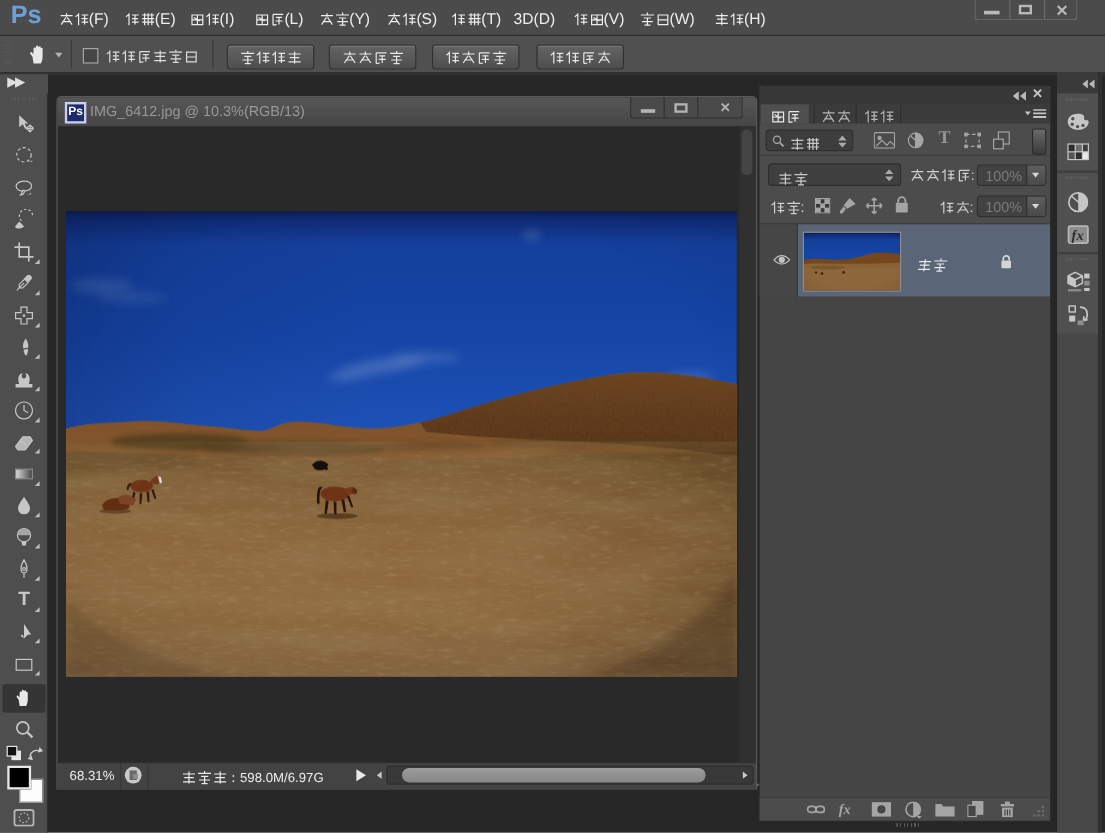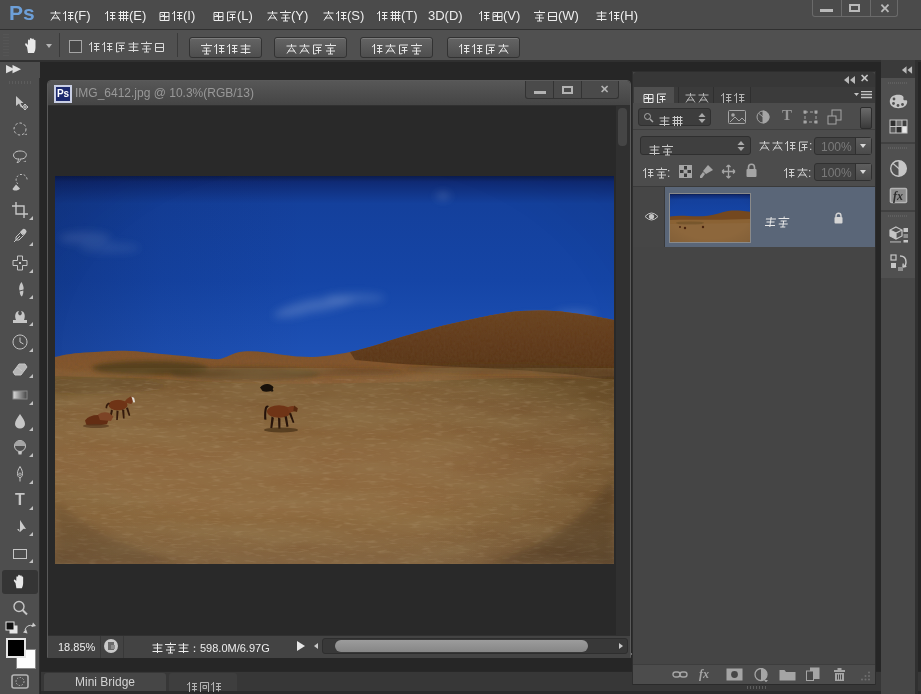--- a/index.html
+++ b/index.html
@@ -444,21 +444,21 @@
 
   <svg class="abs" style="left:7px;top:95px;" width="559" height="388" viewBox="0 0 559 388">
         <use href="#photo"></use>
       </svg>
 
   <div class="abs" style="left:568px;top:24px;width:14px;height:530px;background:#303030;">
     <div class="abs" style="left:2px;top:3px;width:9px;height:38px;background:#454545;border-radius:4px;"></div>
   </div>
 
   <div class="abs" style="left:0;top:554px;width:582px;height:22px;background:#434343;border-top:1px solid #303030;font-size:11px;color:#ededed;">
-    <div class="abs" style="left:10px;top:5px;">18.85%</div>
+    <div class="abs" style="left:10px;top:5px;">68.31%</div>
     <div class="abs" style="left:52px;top:0px;width:1px;height:22px;background:#383838;"></div>
     <div class="abs" style="left:56px;top:3px;width:14px;height:14px;background:#c9c9c9;border-radius:50%;">
       <div class="abs" style="left:4px;top:3px;width:6px;height:8px;background:#6a6a6a;"></div>
       <div class="abs" style="left:7px;top:6px;width:4px;height:4px;background:#8e8e8e;"></div>
     </div>
     <div class="abs" style="left:75px;top:0px;width:1px;height:22px;background:#383838;"></div>
     <div class="abs" style="left:102px;top:5px;"><i class="cn"><svg width="12" height="12">
               <use href="#hb" color="#ededed"></use>
             </svg></i><i class="cn"><svg width="12" height="12">
               <use href="#hg" color="#ededed"></use>
@@ -476,30 +476,20 @@
   <svg class="abs" style="left:581px;top:563px" width="13" height="13" viewBox="0 0 13 13" fill="#8a8a8a">
     <circle cx="11" cy="2" r="1"></circle>
         <circle cx="7" cy="6" r="1"></circle>
         <circle cx="11" cy="6" r="1"></circle>
         <circle cx="3" cy="10" r="1"></circle>
         <circle cx="7" cy="10" r="1"></circle>
         <circle cx="11" cy="10" r="1"></circle>
   </svg>
 </div>
 
-<div class="abs" id="minibridge" style="left:41px;top:671px;width:880px;height:23px;background:#373737;border-top:1px solid #282828;border-bottom:3px solid #2b2b2b;box-sizing:border-box;">
-  <div class="abs" style="left:3px;top:1px;width:122px;height:18px;background:#464646;border-radius:3px 3px 0 0;color:#d2d2d2;font-size:12px;text-align:center;line-height:18px;">Mini Bridge</div>
-  <div class="abs" style="left:128px;top:1px;width:68px;height:18px;background:#3e3e3e;border-radius:3px 3px 0 0;text-align:center;padding-top:3px;box-sizing:border-box;"><i class="cn"><svg width="11" height="11">
-            <use href="#he" color="#b5b5b5"></use>
-          </svg></i><i class="cn"><svg width="11" height="11">
-            <use href="#hi" color="#b5b5b5"></use>
-          </svg></i><i class="cn"><svg width="11" height="11">
-            <use href="#he" color="#b5b5b5"></use>
-          </svg></i></div>
-</div>
 
 <div class="abs" id="layers" style="left:633px;top:72px;width:242px;height:612px;background:#454545;outline:1px solid #2e2e2e;">
 
   <div class="abs" style="left:0;top:0;width:242px;height:15px;background:#373737;border-radius:4px 4px 0 0;">
     <svg class="abs" style="left:210px;top:4px" width="13" height="8" viewBox="0 0 13 8">
           <path d="M6,0 L1,4 L6,8 Z M12,0 L7,4 L12,8 Z" fill="#b9b9b9"></path>
         </svg>
     <div class="abs" style="left:227px;top:0px;font-size:11px;font-weight:bold;color:#c5c5c5;">✕</div>
   </div>
 

